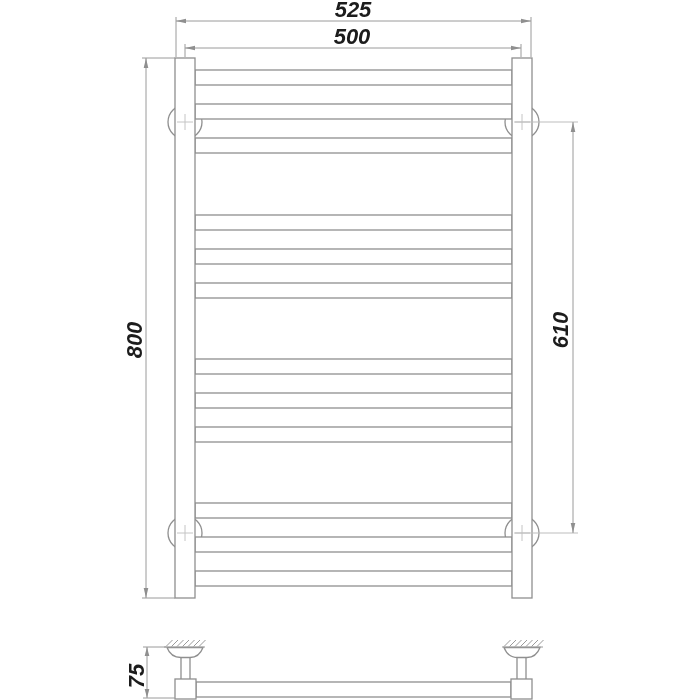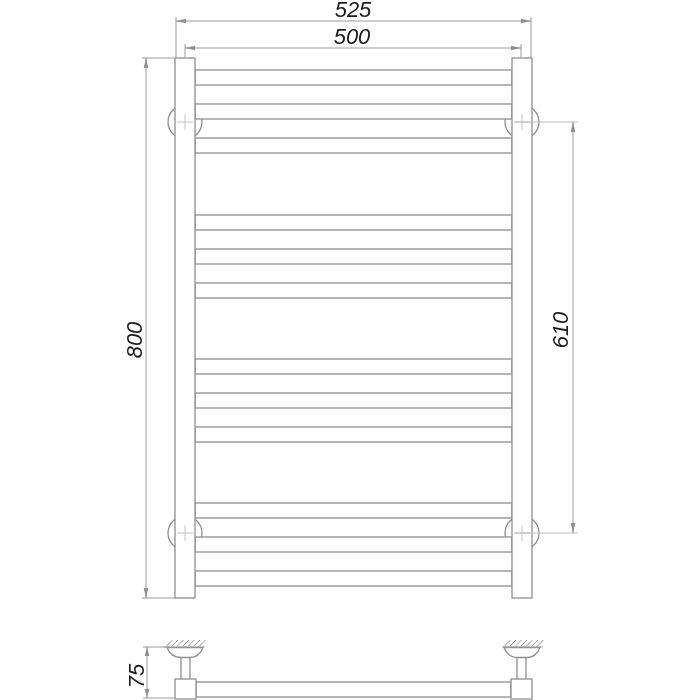--- a/index.html
+++ b/index.html
@@ -7,20 +7,21 @@
     padding: 0;
     background: #ffffff;
     width: 700px;
     height: 700px;
     overflow: hidden;
   }
   .drawing-wrap {
     width: 700px;
     height: 700px;
     position: relative;
+    font-weight: bold;
   }
   svg {
     display: block;
   }
   .struct {
     stroke: #8f8f8f;
     stroke-width: 1.3;
     fill: #ffffff;
   }
   .struct-line {

